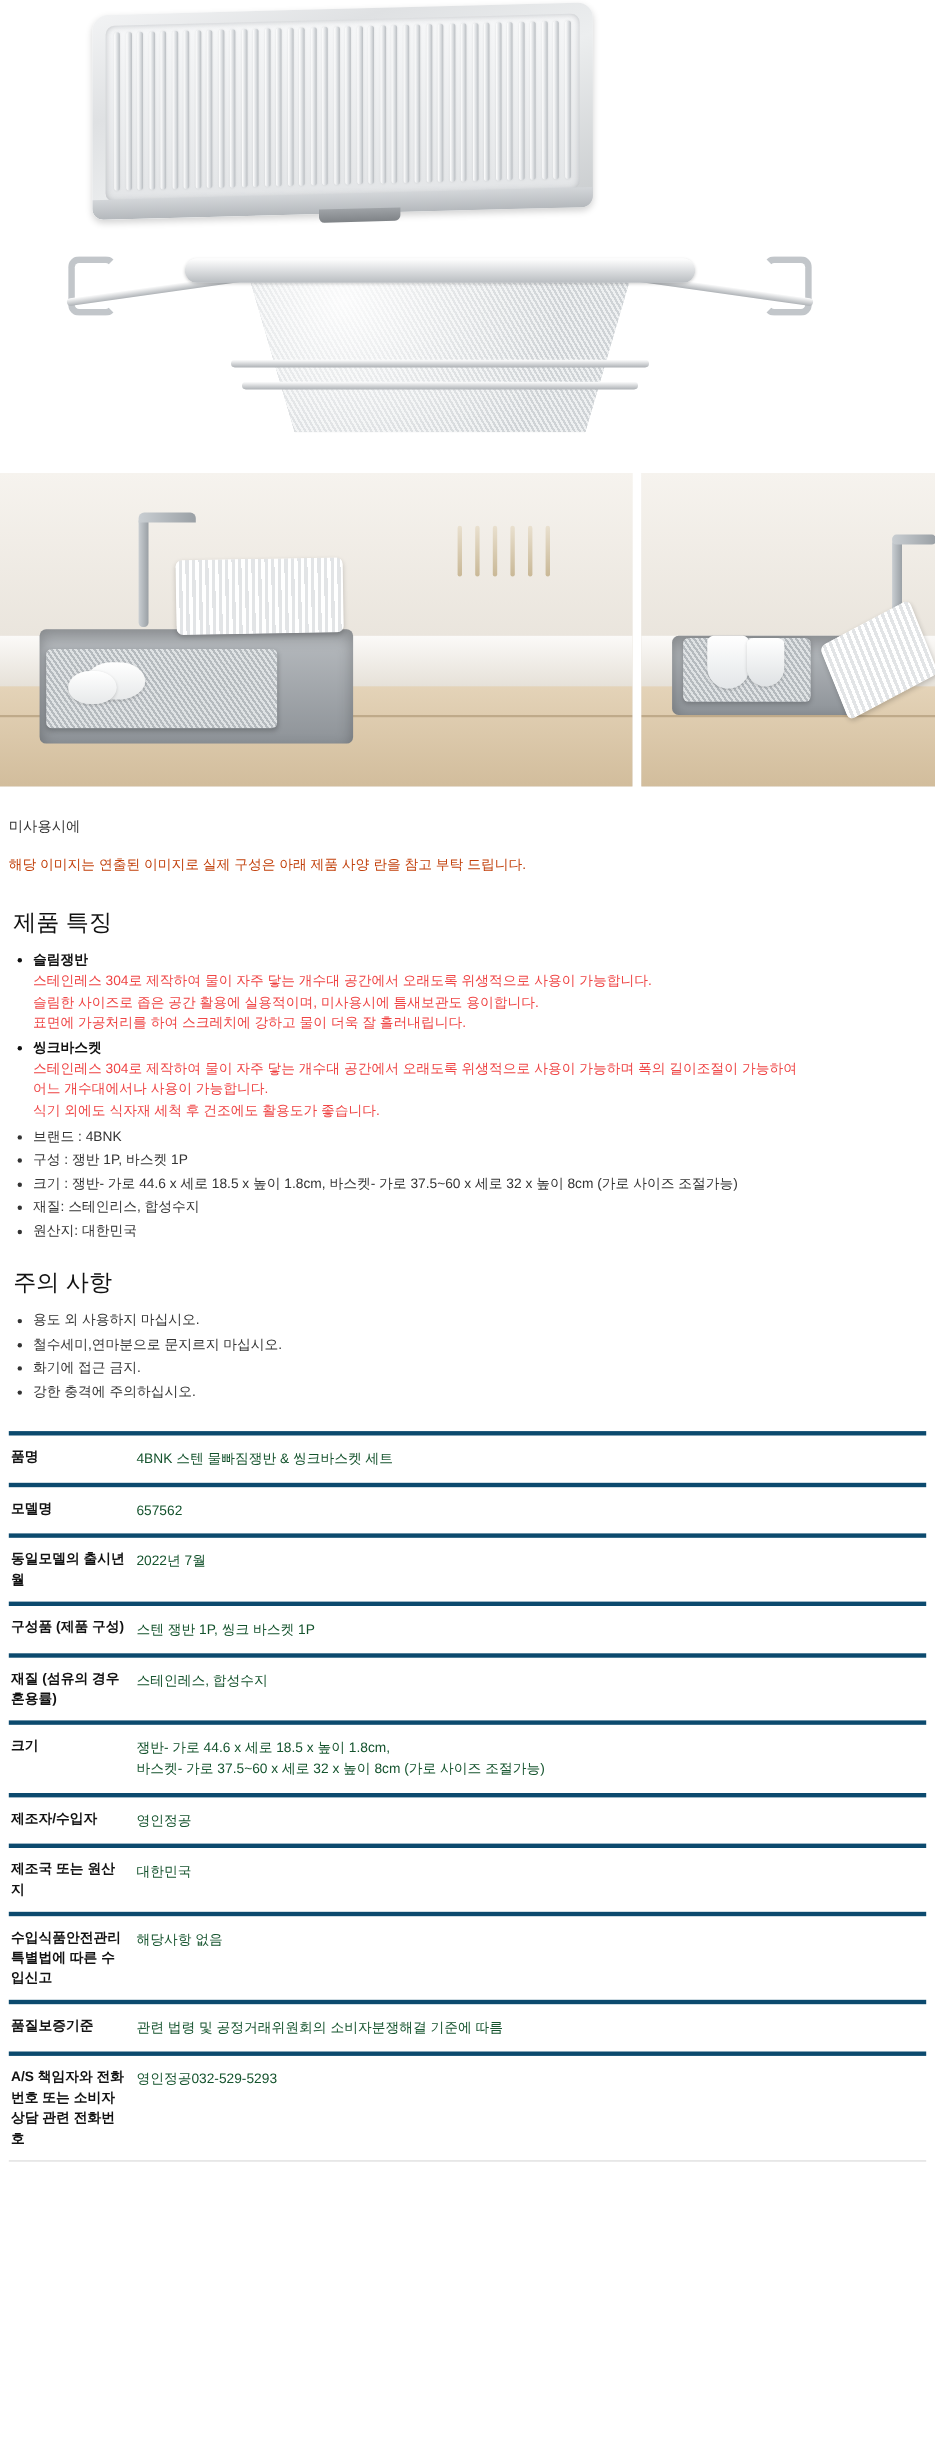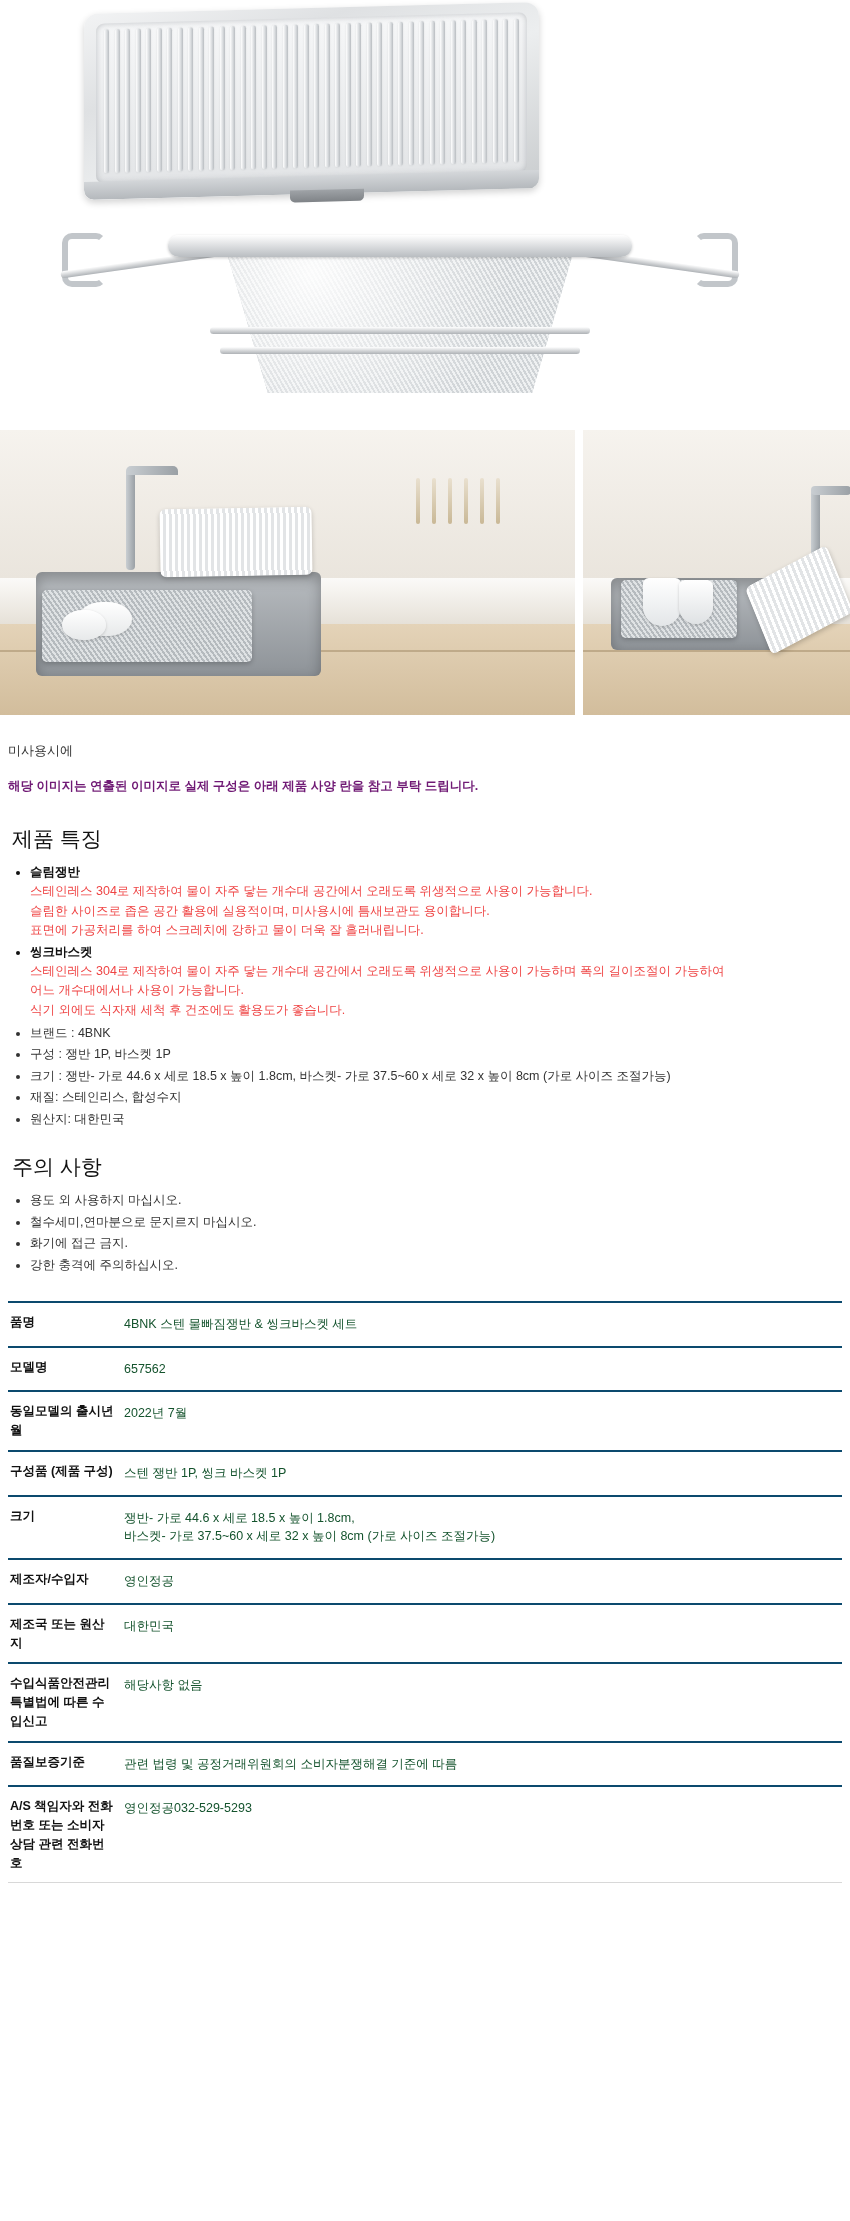--- a/index.html
+++ b/index.html
@@ -200,22 +200,22 @@
 
   
   .content { padding: 18px 8px 0 8px; }
   .sec-title-sm {
     font-size: 13px;
     color: #333;
     margin: 8px 0 10px 0;
   }
   .lead {
     font-size: 12.5px;
-    font-weight: bold;
-    color: #701a75;
+    font-weight: normal;
+    color: #c2410c;
     margin: 16px 0 26px 0;
   }
   h3.block-title {
     font-size: 21px;
     font-weight: normal;
     color: #111;
     margin: 22px 0 8px 4px;
   }
   ul.bul {
     margin: 0 0 4px 0;
@@ -236,21 +236,21 @@
   }
   ul.bul.plain > li { font-weight: normal; color: #333; }
 
   
   .spec-table {
     width: 834px;
     border-collapse: collapse;
     margin: 26px 0 0 0;
     font-size: 12.5px;
   }
-  .spec-table tr { border-top: 2px solid #0c4a6e; }
+  .spec-table tr { border-top: 4px solid #0c4a6e; }
   .spec-table tr:last-child { border-bottom: 1px solid #d8d8d8; }
   .spec-table th {
     width: 112px;
     text-align: left;
     vertical-align: top;
     font-weight: bold;
     color: #111;
     padding: 10px 6px 10px 2px;
     line-height: 1.5;
   }
@@ -419,20 +419,26 @@
             <span class="line">2022년 7월</span>
           </td>
         </tr>
         <tr>
           <th>구성품 (제품 구성)</th>
           <td>
             <span class="line">스텐 쟁반 1P, 씽크 바스켓 1P</span>
           </td>
         </tr>
         <tr>
+          <th>재질 (섬유의 경우 혼용률)</th>
+          <td>
+            <span class="line">스테인레스, 합성수지</span>
+          </td>
+        </tr>
+        <tr>
           <th>크기</th>
           <td>
             <span class="line">쟁반- 가로 44.6 x 세로 18.5 x 높이 1.8cm,</span>
             <span class="line">바스켓- 가로 37.5~60 x 세로 32 x 높이 8cm (가로 사이즈 조절가능)</span>
           </td>
         </tr>
         <tr>
           <th>제조자/수입자</th>
           <td>
             <span class="line">영인정공</span>

